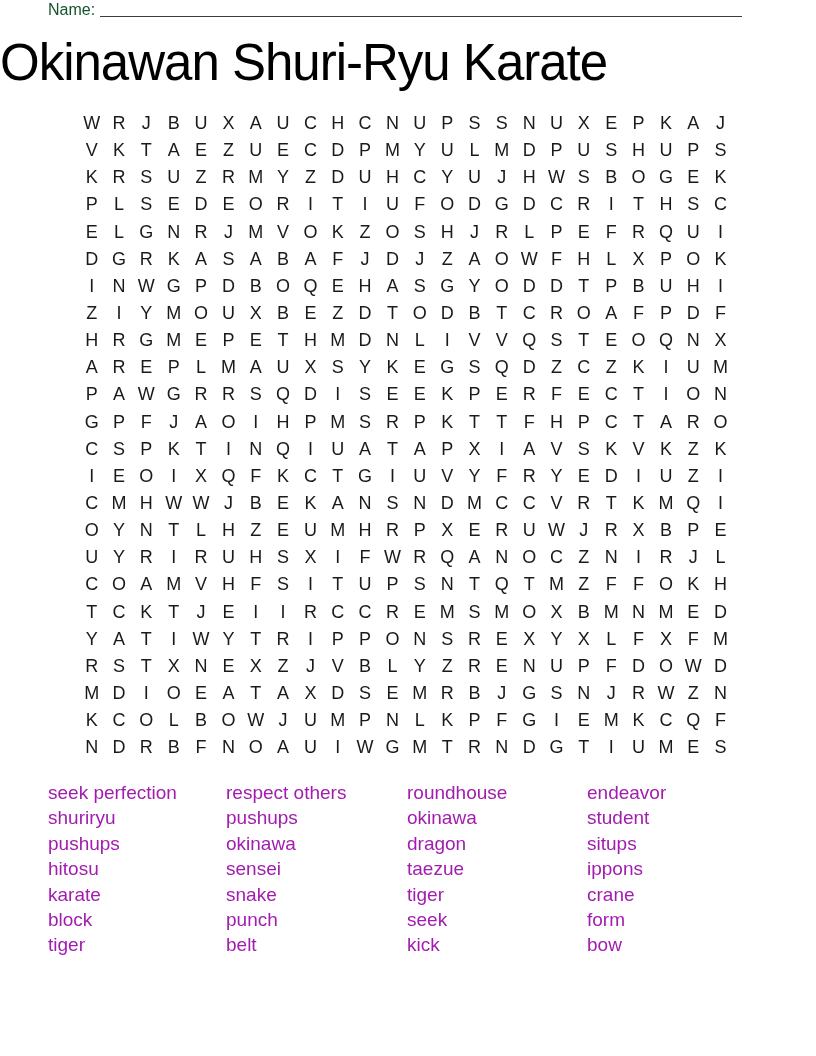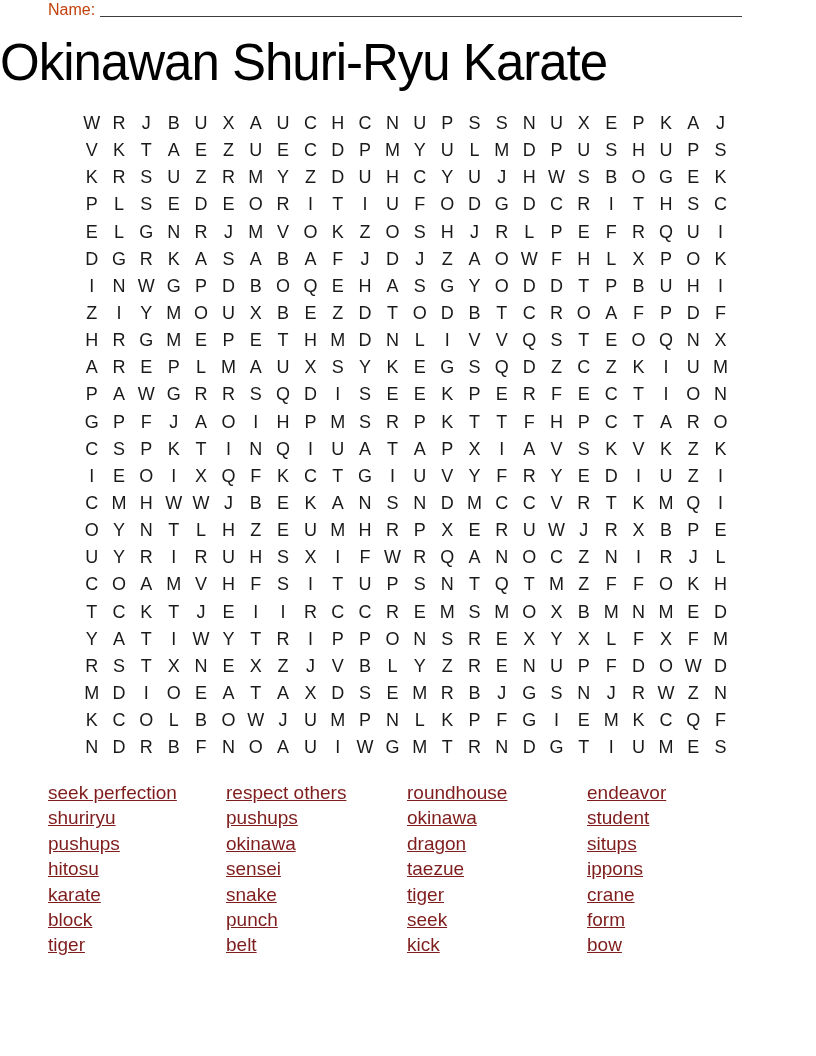--- a/index.html
+++ b/index.html
@@ -22,21 +22,21 @@
     left: 48px;
     top: 1px;
     width: 694px;
     height: 20px;
   }
   .name-label {
     position: absolute;
     left: 0;
     top: 0;
     font-size: 16px;
-    color: #c2410c;
+    color: #14532d;
   }
   .name-line {
     position: absolute;
     left: 52px;
     top: 15px;
     width: 642px;
     border-bottom: 1.5px solid #3c3c3c;
   }
 
   
@@ -87,23 +87,22 @@
     position: absolute;
     top: 0;
   }
   .word-column.c0 { left: 48px;  }
   .word-column.c1 { left: 226px; }
   .word-column.c2 { left: 407px; }
   .word-column.c3 { left: 587px; }
   .word {
     font-size: 19px;
     line-height: 25.4px;
-    color: #7f1d1d;
+    color: #a21caf;
     white-space: nowrap;
-    text-decoration: underline;
   }
 </style>
 </head>
 <body>
 
 <div class="name-row">
   <span class="name-label">Name:</span>
   <div class="name-line"></div>
 </div>
 

